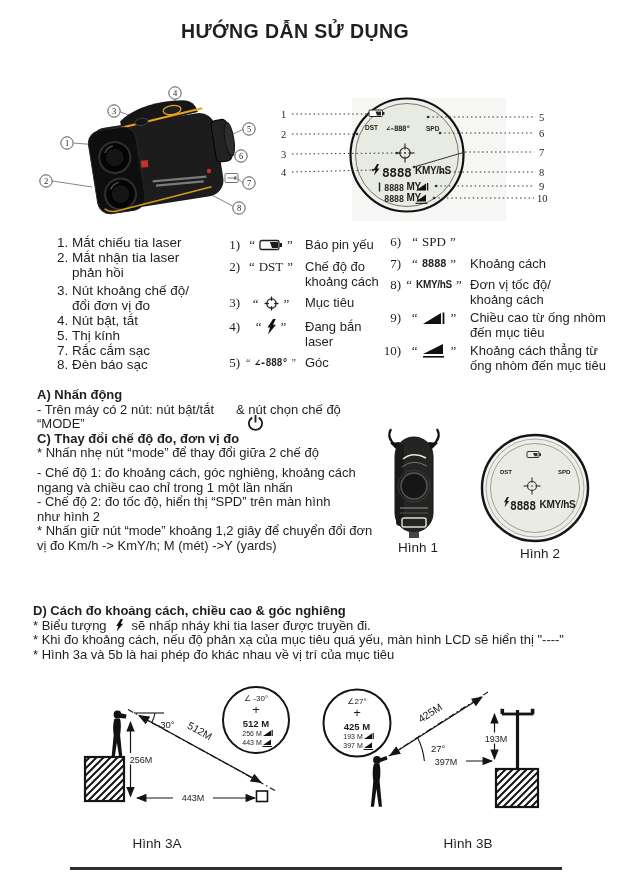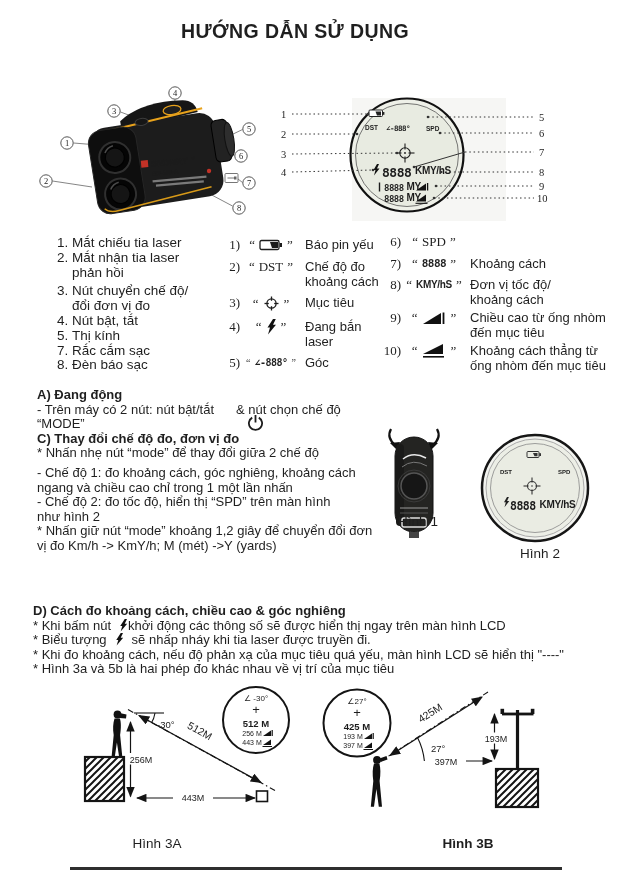--- a/index.html
+++ b/index.html
@@ -185,21 +185,21 @@
     <div class="row">
         <span class="num">2.</span>
         <span>Mắt nhận tia laser</span>
       </div>
     <div class="row">
         <span class="num"></span>
         <span>phản hồi</span>
       </div>
     <div class="row" style="margin-top:4px;">
         <span class="num">3.</span>
-        <span>Nút chuyển chế độ/</span>
+        <span>Nút khoảng chế độ/</span>
       </div>
     <div class="row">
         <span class="num"></span>
         <span>đổi đơn vị đo</span>
       </div>
     <div class="row">
         <span class="num">4.</span>
         <span>Nút bật, tắt</span>
       </div>
     <div class="row">
@@ -323,21 +323,21 @@
             <polygon points="1,11 21,11 21,1" fill="#111"></polygon>
             <line x1="1" y1="13.8" x2="22" y2="13.8" stroke="#111" stroke-width="1.6"></line>
           </svg>
         <span class="q">”</span>
         </span>
       <span class="lbl lbl2"><span>Khoảng cách thẳng từ</span><br><span>ống nhòm đến mục tiêu</span></span>
     </div>
   </div>
 
   <div class="abs sec" style="left:37px;top:388px;">
-    <div class="b">A) Đang động</div>
+    <div class="b">A) Nhấn động</div>
     <div><span>- Trên máy có 2 nút: nút bật/tắt</span><span class="gap22"></span><span>&amp; nút chọn chế độ</span></div>
     <div>“MODE”</div>
     <div class="b">C) Thay đổi chế độ đo, đơn vị đo</div>
     <div>* Nhấn nhẹ nút “mode” để thay đổi giữa 2 chế độ</div>
     <div style="margin-top:5px;">- Chế độ 1: đo khoảng cách, góc nghiêng, khoảng cách</div>
     <div>ngang và chiều cao chỉ trong 1 một lần nhấn</div>
     <div>- Chế độ 2: đo tốc độ, hiển thị “SPD” trên màn hình</div>
     <div>như hình 2</div>
     <div>* Nhấn giữ nút “mode” khoảng 1,2 giây để chuyển đổi đơn</div>
     <div>vị đo Km/h -&gt; KmY/h; M (mét) -&gt;Y (yards)</div>
@@ -357,21 +357,21 @@
     <rect x="20" y="20" width="8" height="82" rx="4" fill="#1a1a19"></rect>
     <path d="M27,35 q10,-8 23,-1" stroke="#e9e9e9" stroke-width="1.5" fill="none"></path>
     <path d="M26,43 q11,-9 25,-1" stroke="#777" stroke-width="1" fill="none"></path>
     <circle cx="38" cy="62" r="16" fill="none" stroke="#3a3a3a"></circle>
     <circle cx="38" cy="62" r="13" fill="#161616" stroke="#555" stroke-width="1.5"></circle>
     <line x1="24" y1="84" x2="52" y2="84" stroke="#999"></line>
     <line x1="24" y1="89" x2="52" y2="89" stroke="#555"></line>
     <rect x="26" y="94" width="24" height="9" rx="2" fill="none" stroke="#ddd" stroke-width="1.5"></rect>
     <rect x="33" y="108" width="10" height="6" fill="#444"></rect>
   </svg>
-  <div class="abs figlab" style="left:386px;top:514px;width:64px;">Hình 1</div>
+  <div class="abs figlab" style="left:386px;top:540px;width:64px;">Hình 1</div>
 
   <svg class="abs" style="left:476px;top:432px;" width="122" height="116" viewBox="0 0 122 116">
     <circle cx="59" cy="56" r="53" fill="#f2f3ef" stroke="#161616" stroke-width="2.5"></circle>
     <circle cx="59" cy="56" r="49" fill="#eceee6" stroke="#aaa"></circle>
     <circle cx="59" cy="56" r="44.5" fill="#eaece3" stroke="#888" stroke-width=".8"></circle>
     <g>
       <rect x="51" y="19.5" width="12" height="6" rx="1" fill="none" stroke="#333"></rect>
       <polygon points="57,21 61.5,21 61.5,24.3 58.5,24.3" fill="#333"></polygon>
       <rect x="63.2" y="21.2" width="1.8" height="2.8" fill="#333"></rect>
     </g>
@@ -386,23 +386,20 @@
       <circle cx="56" cy="54" r="0.8" fill="#333" stroke="none"></circle>
     </g>
     <path d="M31,65 l-3,5.2 h1.8 l-1.3,5 l4.8,-6.2 h-2.2 l1.8,-4 z" fill="#222"></path>
     <text x="34" y="78" font-size="11.5" class="seg">8888</text>
     <text x="63.5" y="75.5" font-size="4.6" class="unit">KMY/hS</text>
   </svg>
   <div class="abs figlab" style="left:506px;top:546px;width:68px;">Hình 2</div>
 
   <div class="abs sec" style="left:33px;top:604px;">
     <div class="b">D) Cách đo khoảng cách, chiều cao &amp; góc nghiêng</div>
-    <div><span>* Khi bấm nút</span><span class="gapicon"></span><svg class="ib" width="9" height="13" viewBox="0 0 11 16">
-          <path d="M7,0 L1.5,8.5 H4 L2,15.5 L10,5.8 H7 L9.8,0 Z" fill="#111"></path>
-        </svg><span>khởi động các thông số sẽ được hiển thị ngay trên màn hình LCD</span></div>
     <div><span>* Biểu tượng</span><span class="gapicon"></span><svg class="ib" width="9" height="13" viewBox="0 0 11 16">
           <path d="M7,0 L1.5,8.5 H4 L2,15.5 L10,5.8 H7 L9.8,0 Z" fill="#111"></path>
         </svg><span class="gapicon"></span><span>sẽ nhấp nháy khi tia laser được truyền đi.</span></div>
     <div>* Khi đo khoảng cách, nếu độ phản xạ của mục tiêu quá yếu, màn hình LCD sẽ hiển thị "----"</div>
     <div>* Hình 3a và 5b là hai phép đo khác nhau về vị trí của mục tiêu</div>
   </div>
 
   <svg class="abs" style="left:58px;top:684px;" width="252" height="150" viewBox="0 0 252 150">
     <defs>
       <pattern id="hA" patternUnits="userSpaceOnUse" width="7" height="7">
@@ -484,17 +481,17 @@
     <rect x="163" y="48.5" width="30" height="11" fill="#fff"></rect>
     <text x="178" y="57.5" text-anchor="middle" font-size="9">193M</text>
     <g>
       <line x1="199.5" y1="26" x2="199.5" y2="85" stroke="#141414" stroke-width="3.2"></line>
       <line x1="184" y1="30" x2="215.5" y2="30" stroke="#141414" stroke-width="2.8"></line>
       <rect x="182.5" y="24.8" width="3.6" height="5.2" fill="#141414"></rect>
       <rect x="212.8" y="24.8" width="3.6" height="5.2" fill="#141414"></rect>
     </g>
     <rect x="178" y="85" width="42" height="38" fill="url(#hB)" stroke="#141414" stroke-width="2.2"></rect>
   </svg>
-  <div class="abs figlab" style="left:428px;top:836px;width:80px;font-weight:bold;">Hình 3B</div>
+  <div class="abs figlab" style="left:428px;top:836px;width:80px;">Hình 3B</div>
 
   <div class="abs rule" style="left:70px;top:867px;width:492px;height:3px;"></div>
 
 </div>
 
 </body></html>

